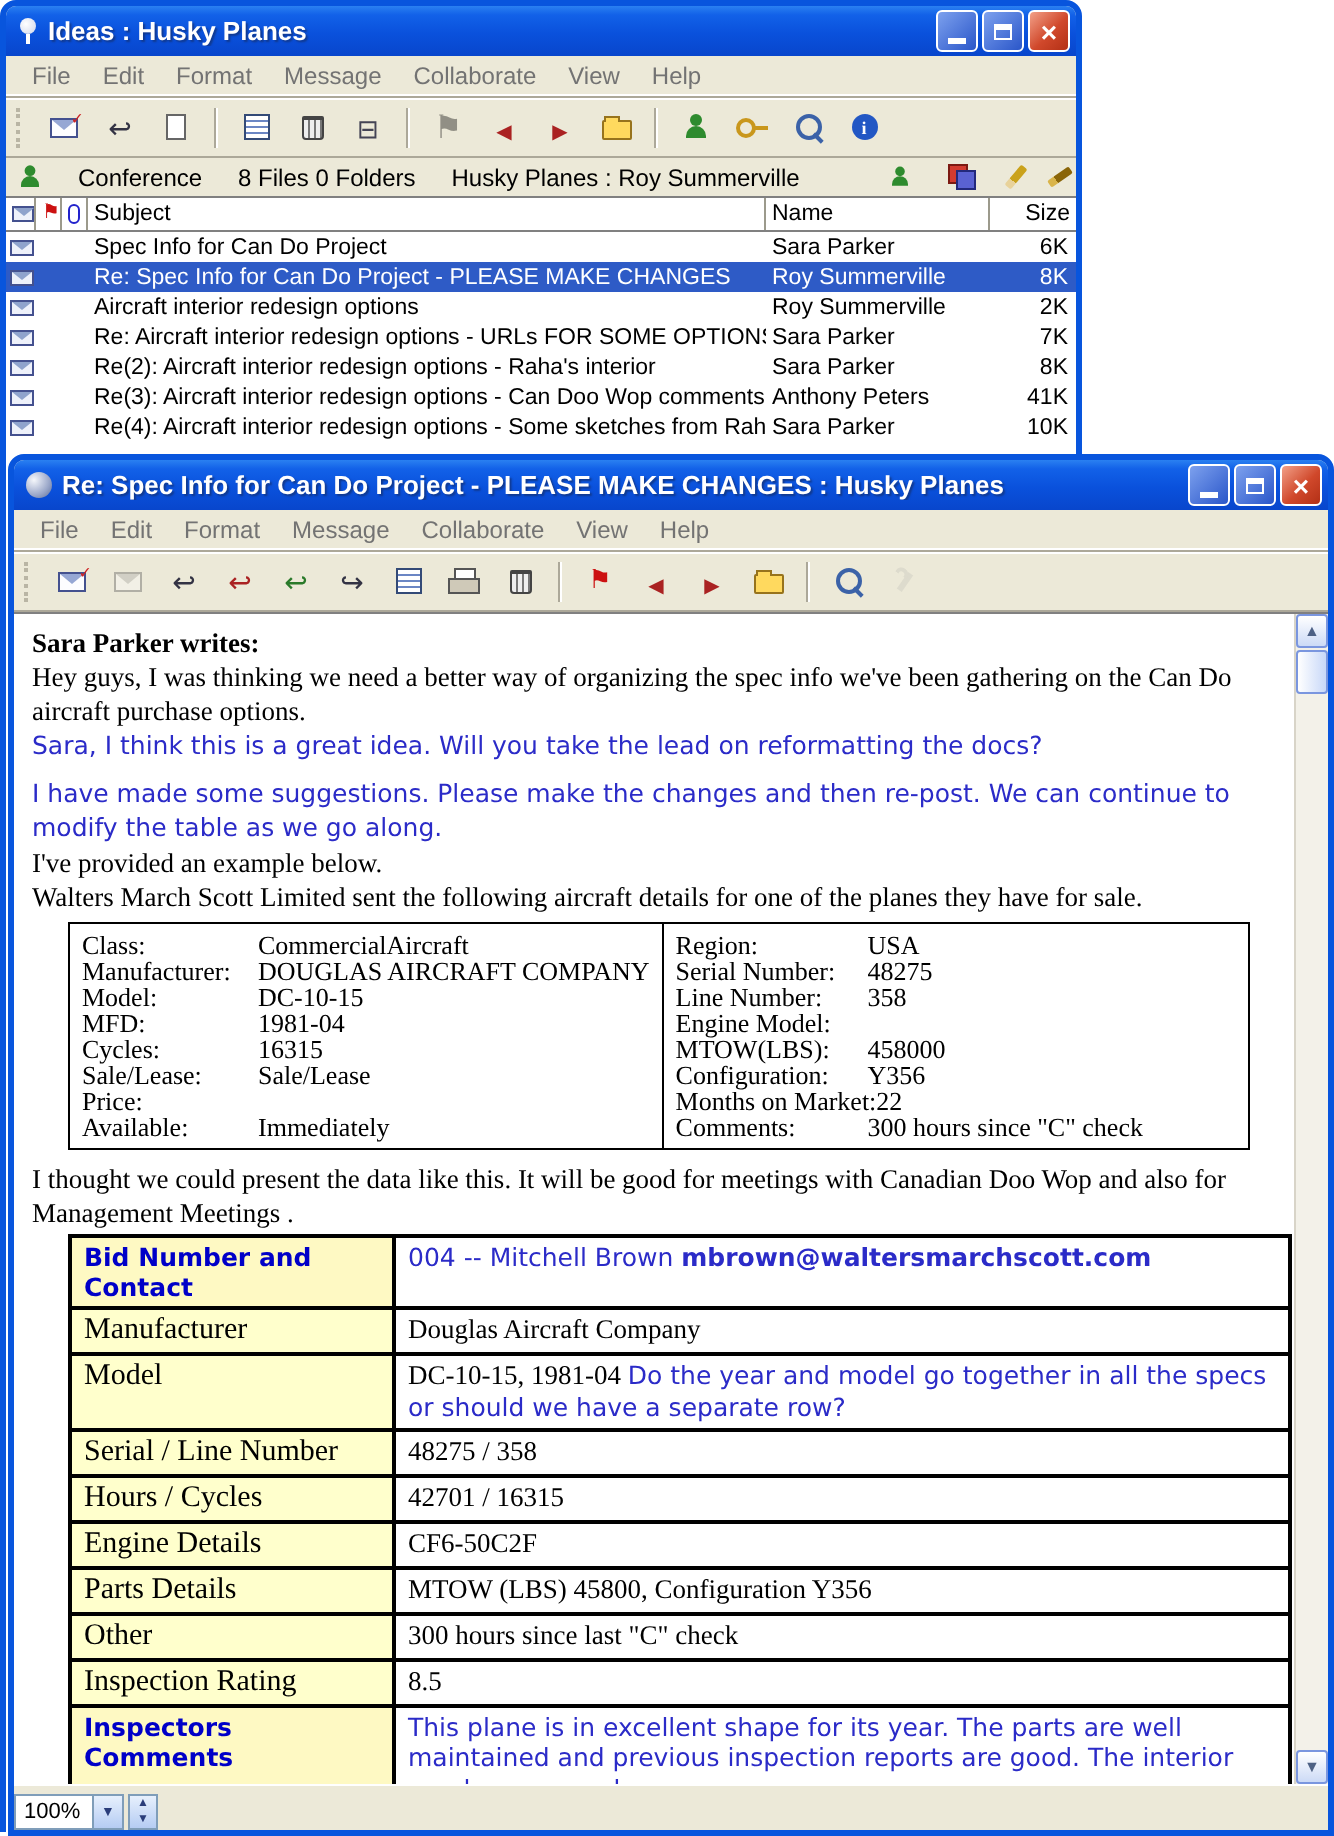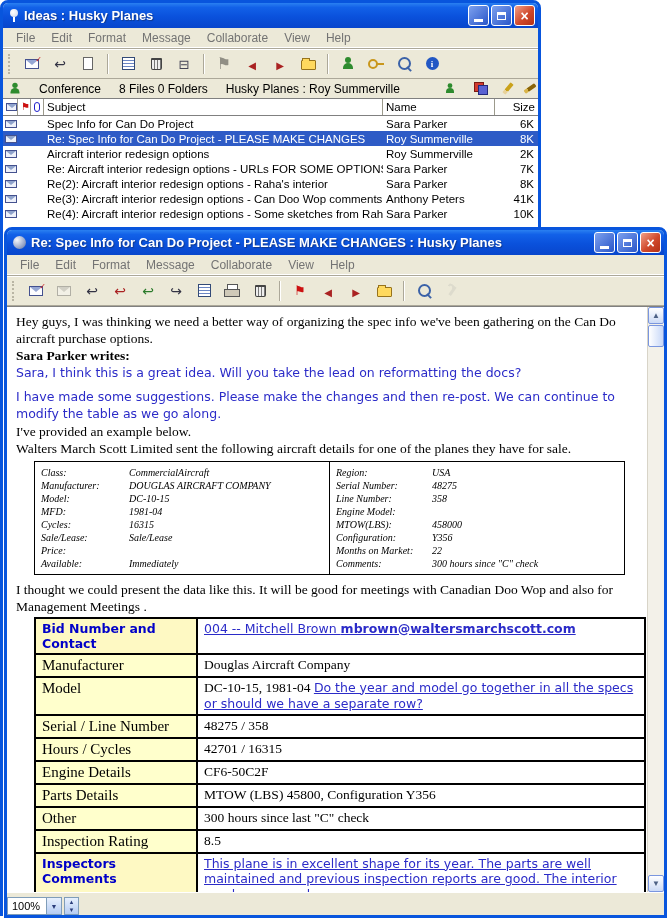--- a/index.html
+++ b/index.html
@@ -92,31 +92,31 @@
   .rowenv::before{content:"";position:absolute;left:0;top:0;border:solid transparent;border-width:4px 5px 0 5px;border-top-color:#8fa3cc;}
   .lrow.sel{background:#2E5BC6;color:#fff;}
 
   
   .docarea{position:relative;background:#fff;border-top:1px solid #808080;overflow:hidden;flex:1;}
   .docscroll{position:absolute;left:0;top:0;right:17px;bottom:0;overflow:hidden;padding:6px 4px 0 9px;box-sizing:border-box;}
   .serif{font-family:"Liberation Serif",serif;font-size:13.5px;line-height:17px;color:#000;}
   .blue{font-family:"DejaVu Sans",sans-serif;font-size:12.5px;line-height:17.5px;color:#2B2BC8;max-width:618px;}
   .author{font-weight:bold;}
   .specbox{display:flex;border:1px solid #000;margin:4px 18px 6px 18px;}
-  .speccol{flex:1;padding:4px 6px;font-family:"Liberation Serif",serif;font-size:10px;line-height:13px;color:#000;font-style:italic;}
+  .speccol{flex:1;padding:4px 6px;font-family:"Liberation Serif",serif;font-size:13px;line-height:13px;color:#000;}
   .speccol.right{border-left:1px solid #000;}
   .specline{white-space:nowrap;}
   .speclabel{display:inline-block;min-width:88px;}
   .speccol.right .speclabel{min-width:96px;}
   .doctable{border-collapse:collapse;margin:2px 18px 0 18px;width:612px;}
   .doctable td{border:2px solid #000;padding:2px 6px;vertical-align:top;}
   .tlabel{width:148px;background:#FFFFCC;font-family:"Liberation Serif",serif;font-size:15px;color:#000;}
   .tlabel.bluehdr{background:#fef9c3;font-family:"DejaVu Sans",sans-serif;font-size:12.5px;font-weight:bold;color:#0000C8;}
   .tval{background:#fff;font-family:"Liberation Serif",serif;font-size:13.5px;color:#000;}
-  .tval .bluetxt,.tval.bluetxt{font-family:"DejaVu Sans",sans-serif;font-size:12.5px;line-height:15.5px;color:#2B2BC8;text-decoration:underline;}
+  .tval .bluetxt,.tval.bluetxt{font-family:"DejaVu Sans",sans-serif;font-size:12.5px;line-height:15.5px;color:#2B2BC8;}
   .emailref{font-weight:bold;}
 
   
   .vscroll{position:absolute;right:0;top:0;bottom:0;width:17px;background:#F3F1E9;border-left:1px solid #d8d4c8;box-sizing:border-box;}
   .sbtn{position:absolute;left:0;width:16px;height:17px;background:linear-gradient(#fff,#CCDAF6);border:1px solid #7A96DF;border-radius:2px;
     display:flex;align-items:center;justify-content:center;color:#4D6185;font-size:8px;box-sizing:border-box;}
   .sbtn.up{top:0;}
   .sbtn.dn{bottom:0;}
   .sbtn.up::before{content:"▲";} .sbtn.dn::before{content:"▼";}
   .sthumb{position:absolute;left:0;top:18px;width:16px;height:22px;background:linear-gradient(90deg,#fff,#C8D8F8);
@@ -370,22 +370,22 @@
       <span class="tbtn">
           <span class="mag"></span>
         </span>
       <span class="tbtn dis">
           <span class="wrench"></span>
         </span>
     </div>
 
     <div class="docarea">
       <div class="docscroll">
+        <div class="serif author">Sara Parker writes:</div>
         <div class="serif" style="max-width:626px;">Hey guys, I was thinking we need a better way of organizing the spec info we've been gathering on the Can Do aircraft purchase options.</div>
-        <div class="serif author">Sara Parker writes:</div>
         <div class="blue">Sara, I think this is a great idea. Will you take the lead on reformatting the docs?</div>
         <div class="blue" style="margin-top:6px;">I have made some suggestions. Please make the changes and then re-post. We can continue to modify the table as we go along.</div>
         <div class="serif">I've provided an example below.</div>
         <div class="serif">Walters March Scott Limited sent the following aircraft details for one of the planes they have for sale.</div>
 
         <div class="specbox">
           <div class="speccol">
             <div class="specline"><span class="speclabel">Class:</span><span>CommercialAircraft</span></div>
             <div class="specline"><span class="speclabel">Manufacturer:</span><span>DOUGLAS AIRCRAFT COMPANY</span></div>
             <div class="specline"><span class="speclabel">Model:</span><span>DC-10-15</span></div>

